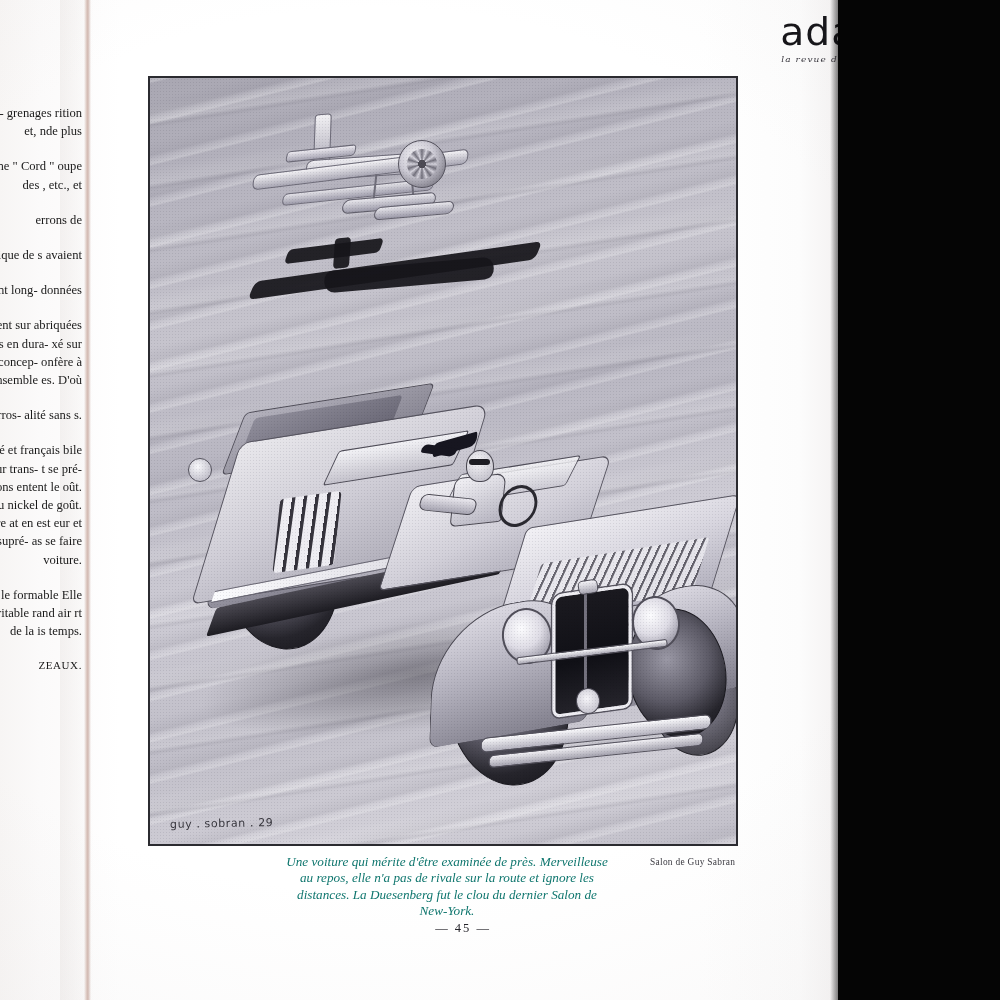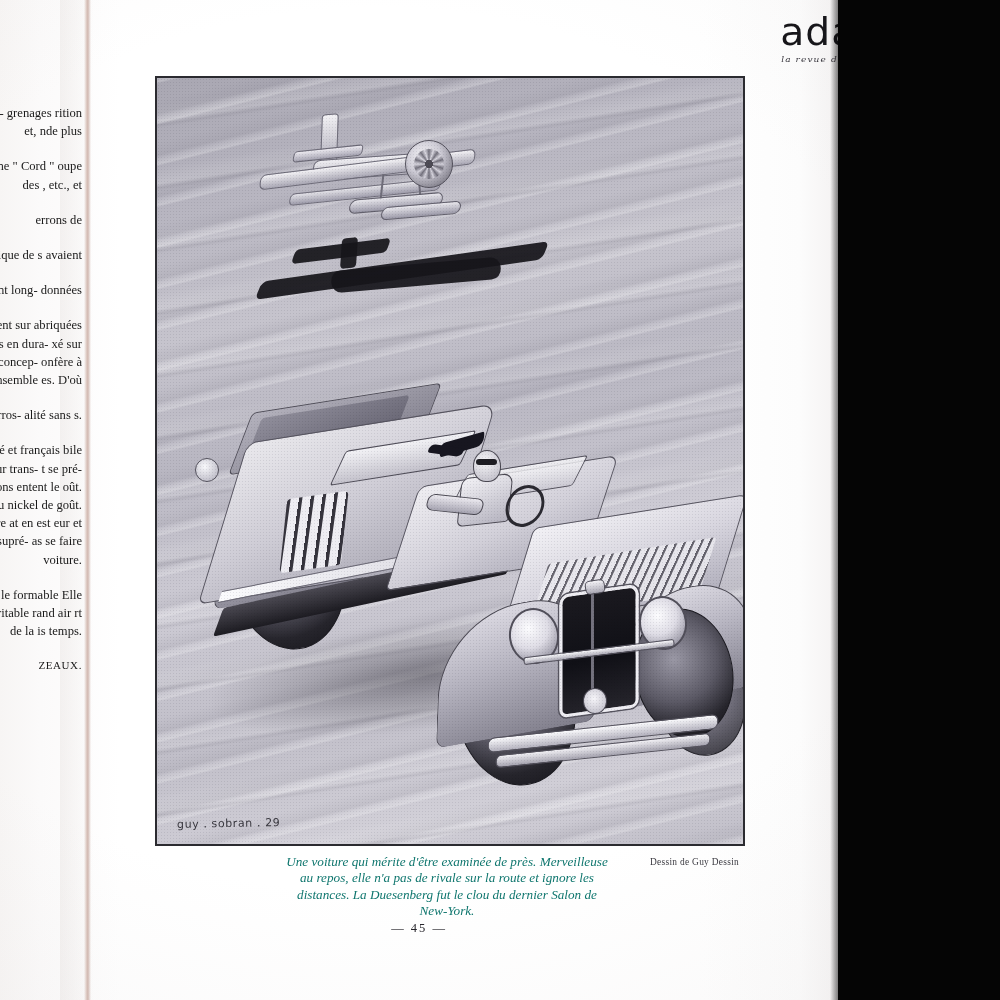--- a/index.html
+++ b/index.html
@@ -119,21 +119,21 @@
   .col p.tight { margin-bottom: 16px; }
   .col .sig {
     margin-top: 12px;
     font-size: 11px;
     letter-spacing: .6px;
   }
 
   
   .plate {
     position: absolute;
-    left: 155px; top: 76px;
+    left: 148px; top: 76px;
     width: 590px; height: 770px;
     border: 2px solid #2b2b30;
     box-sizing: border-box;
     overflow: hidden;
     background: #b9b7c0;
   }
   .plate-inner { position: absolute; inset: 0; }
 
   
   .scene-bg {
@@ -566,20 +566,21 @@
   }
   .folio {
     position: absolute;
     left: 0; top: 921px;
     width: 838px;
     text-align: center;
     font-family: "Liberation Serif", serif;
     font-size: 12.5px;
     letter-spacing: 2px;
     color: #26252b;
+    padding-left: 44px;
   }
 </style>
 </head>
 <body>
 
 <div id="page">
 
   <div class="paper"></div>
   <div class="paper-shade"></div>
   <div class="gutter-soft"></div>
@@ -717,18 +718,18 @@
         <div class="bumper2"></div>
       </div>
 
       <div class="grain"></div>
     </div>
 
     <div class="plate-signature">guy . sobran . 29</div>
   </div>
 
   <div class="caption">Une voiture qui mérite d'être examinée de près. Merveilleuse au repos, elle n'a pas de rivale sur la route et ignore les distances. La Duesenberg fut le clou du dernier Salon de New-York.</div>
-  <div class="credit">Dessin de Guy Dessin</div>
+  <div class="credit">Salon de Guy Sabran</div>
   <div class="folio">—  45  —</div>
 
   <div class="band-edge"></div>
   <div class="black-band"></div>
 </div>
 
 </body></html>

